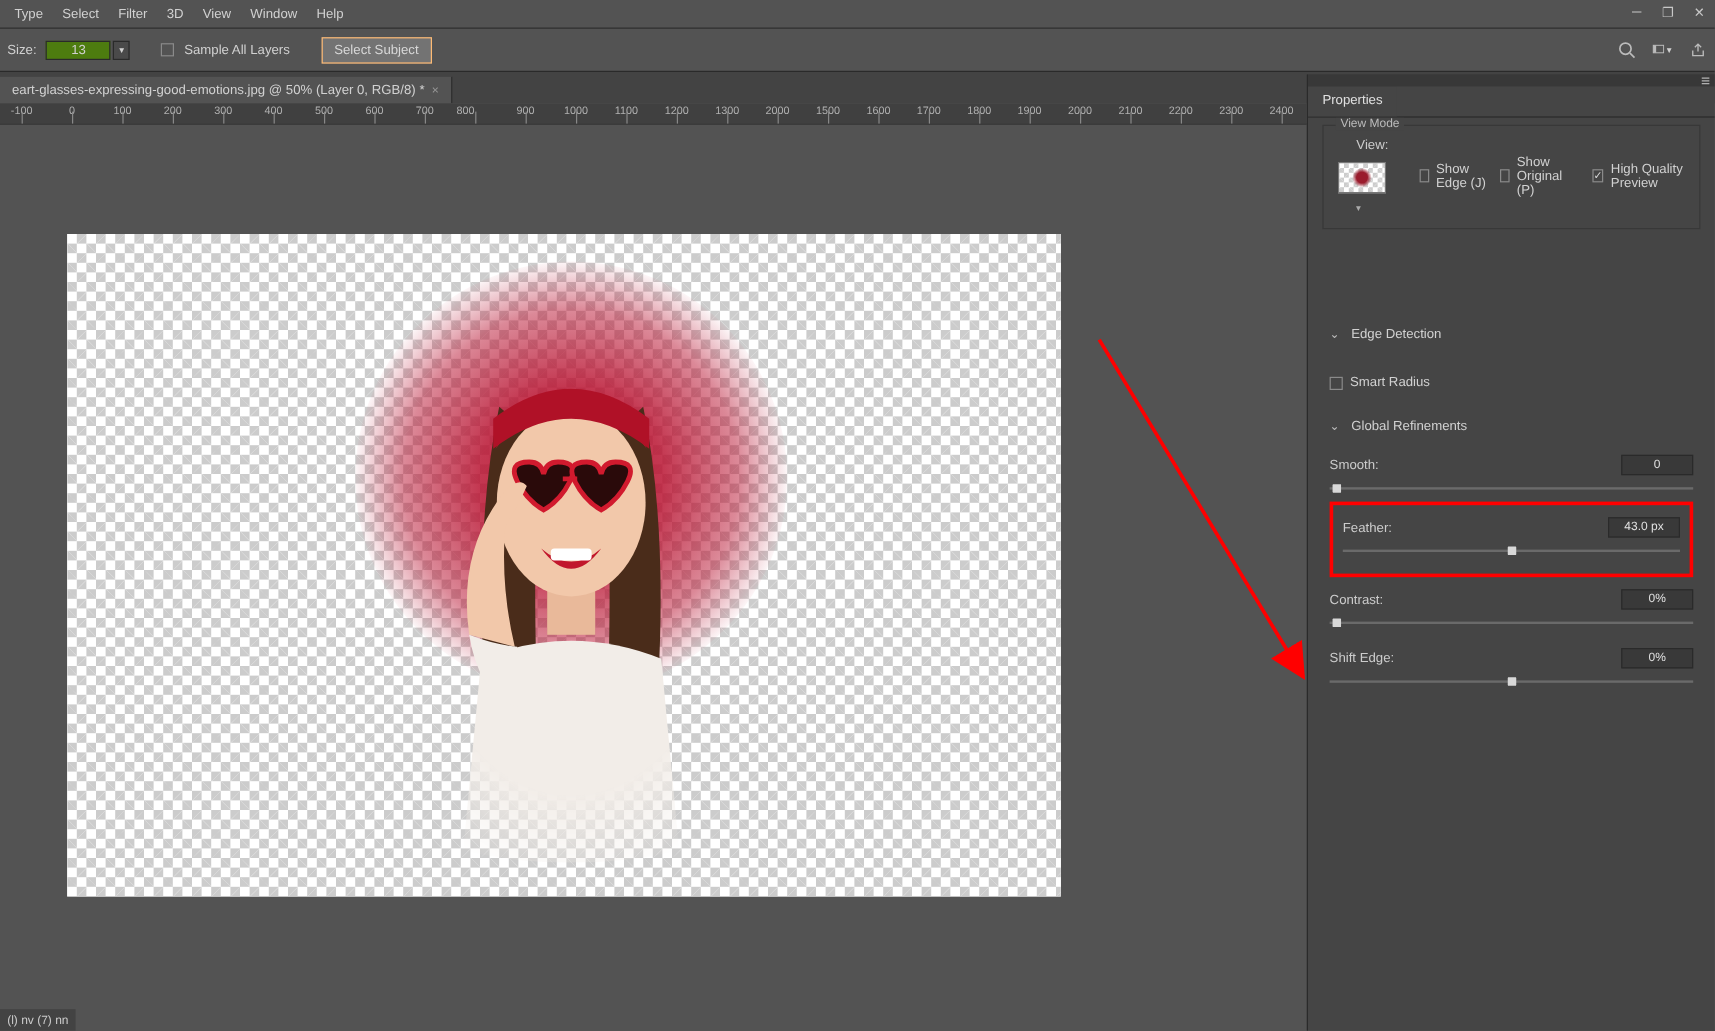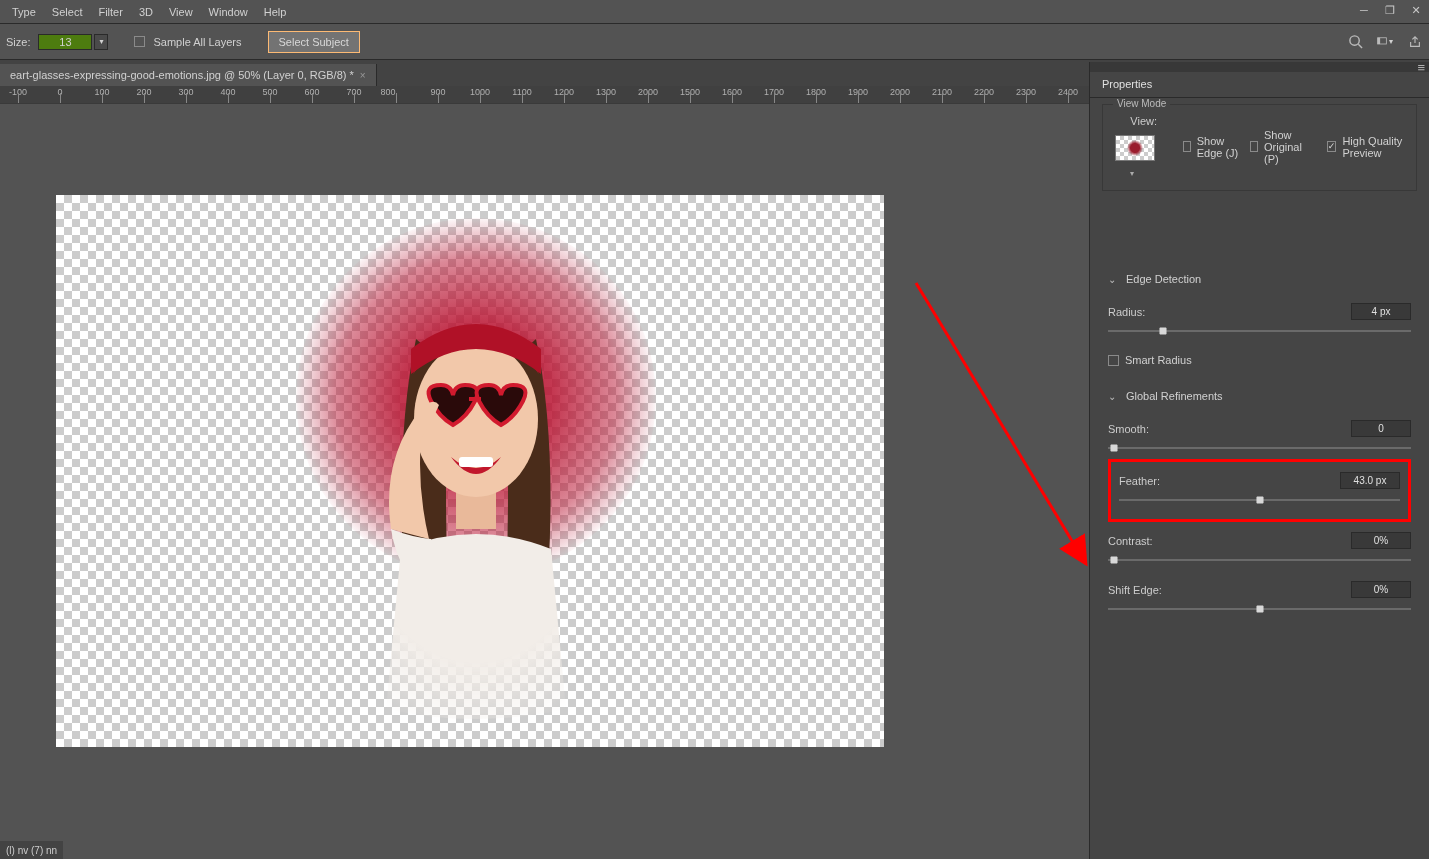--- a/index.html
+++ b/index.html
@@ -306,30 +306,20 @@
       </div>
     </div>
 
     <div style="height:70px"></div>
 
     <div class="sect-h">
       <span class="chev">⌄</span>
       <span>Edge Detection</span>
     </div>
     <div class="sect">
-      <div class="ctrl">
-        <div class="row">
-          <span class="nm">Radius:</span>
-          <div class="valbox">4 px</div>
-        </div>
-        <div class="slider">
-          <div class="track"></div>
-            <div class="thumb" style="left:18%"></div>
-        </div>
-      </div>
       <div style="height:14px"></div>
       <div class="vm-chk">
         <div class="box"></div>
           <span>Smart Radius</span>
       </div>
     </div>
 
     <div style="height:14px"></div>
 
     <div class="sect-h">

